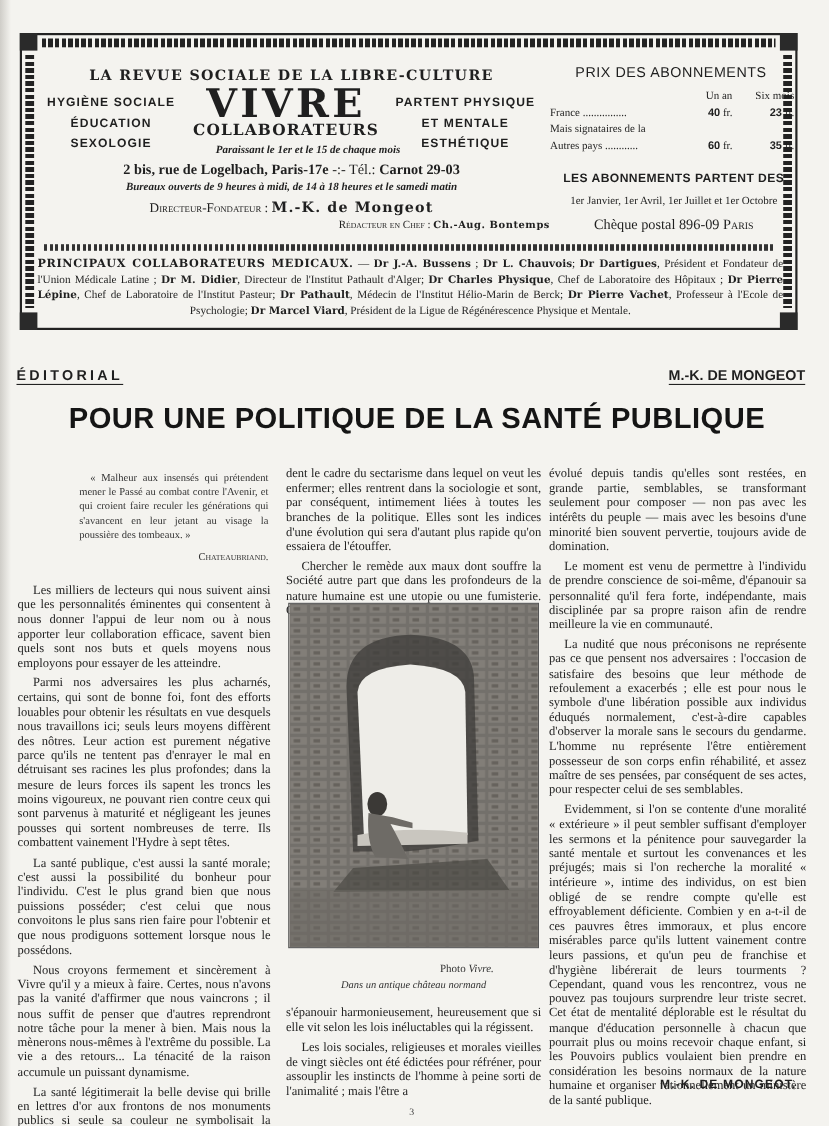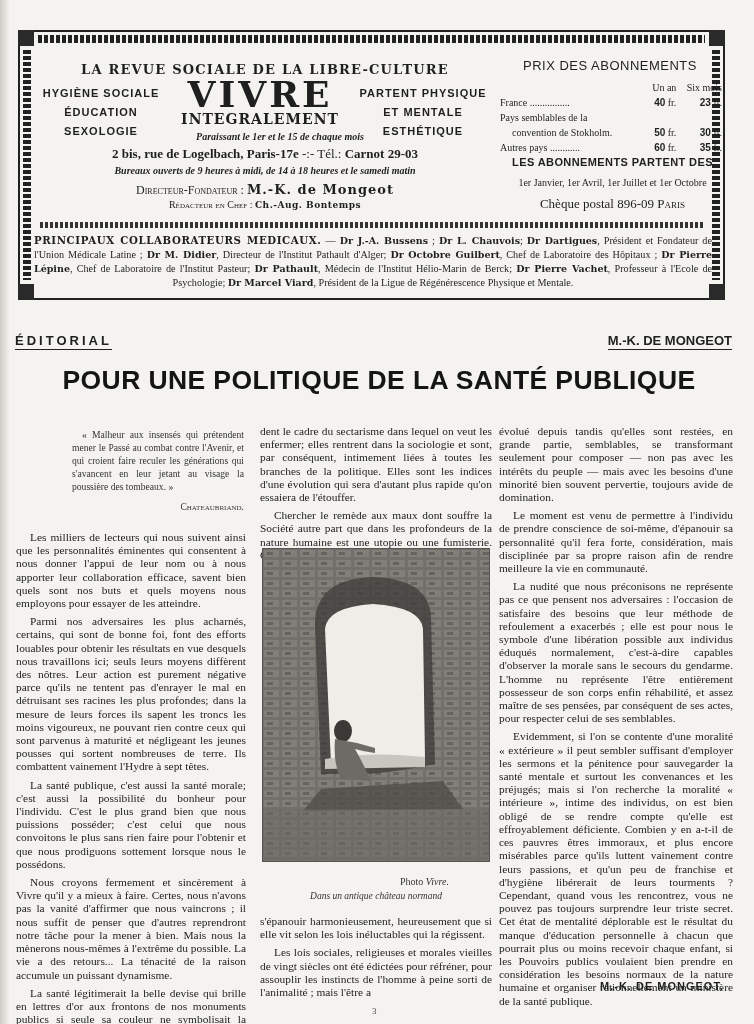--- a/index.html
+++ b/index.html
@@ -20,21 +20,21 @@
   .rightlist { left:348px; top:84px; width:150px; }
   .leftlist div, .rightlist div { height:19px; line-height:19px; }
   .vivre { position:absolute; left:170px; top:74px; width:180px; text-align:center; font-family:"DejaVu Serif", serif; font-weight:bold; font-size:36px; letter-spacing:3px; line-height:40px; }
   .integ { position:absolute; left:170px; top:111px; width:180px; text-align:center; font-family:"DejaVu Serif", serif; font-weight:bold; font-size:14px; letter-spacing:1px; }
   .paraissant { position:absolute; left:60px; top:131px; width:440px; text-align:center; font-style:italic; font-weight:bold; font-size:10px; }
   .address { position:absolute; left:30px; top:146px; width:470px; text-align:center; font-weight:bold; font-size:13px; }
   .address .light { font-weight:normal; }
   .hours { position:absolute; left:30px; top:165px; width:470px; text-align:center; font-style:italic; font-weight:bold; font-size:10px; }
   .directeur { position:absolute; left:30px; top:182px; width:470px; text-align:center; font-size:12px; font-variant:small-caps; }
   .directeur b { font-family:"DejaVu Serif", serif; font-size:13px; font-variant:normal; letter-spacing:1px; }
-  .redacteur { position:absolute; left:30px; top:199px; width:470px; text-align:center; font-size:10px; font-variant:small-caps; }
+  .redacteur { position:absolute; left:30px; top:199px; width:470px; text-align:right; font-size:10px; font-variant:small-caps; }
   .redacteur b { font-family:"DejaVu Serif", serif; font-variant:normal; font-size:9px; letter-spacing:0.5px; }
 
   .prix-title { position:absolute; left:500px; top:58px; width:220px; text-align:center; font-family:"Liberation Sans", sans-serif; font-weight:normal; font-size:13px; letter-spacing:0.5px; }
   .prix-table { position:absolute; left:500px; top:80px; width:222px; border-collapse:collapse; font-size:10px; }
   .prix-table td { padding:0; height:15px; line-height:15px; }
   .prix-table .num { text-align:right; }
   .prix-table .num b { font-family:"Liberation Sans", sans-serif; }
   .partent { position:absolute; left:500px; top:156px; width:225px; text-align:center; font-family:"Liberation Sans", sans-serif; font-weight:bold; font-size:11px; letter-spacing:0.4px; }
   .dates { position:absolute; left:500px; top:177px; width:225px; text-align:center; font-size:10px; }
   .cheque { position:absolute; left:500px; top:196px; width:225px; text-align:center; font-size:13px; }
@@ -82,21 +82,21 @@
   <div class="dotrow" style="top:190px;left:20px;right:20px;height:6px;background:repeating-linear-gradient(90deg,#333 0 3px,transparent 3px 5px)"></div>
 </div>
 
 <div class="revue">LA REVUE SOCIALE DE LA LIBRE-CULTURE</div>
 <div class="leftlist">
   <div>HYGIÈNE SOCIALE</div>
   <div>ÉDUCATION</div>
   <div>SEXOLOGIE</div>
 </div>
 <div class="vivre">VIVRE</div>
-<div class="integ">INTEGRALEMENT</div>
+<div class="integ">COLLABORATEURS</div>
 <div class="rightlist">
   <div>PARTENT PHYSIQUE</div>
   <div>ET MENTALE</div>
   <div>ESTHÉTIQUE</div>
 </div>
 <div class="paraissant">Paraissant le 1er et le 15 de chaque mois</div>
 <div class="address"><span>2 bis, rue de Logelbach, Paris-17e</span><span class="light"> -:- Tél.: </span><span>Carnot 29-03</span></div>
 <div class="hours">Bureaux ouverts de 9 heures à midi, de 14 à 18 heures et le samedi matin</div>
 <div class="directeur"><span>Directeur-Fondateur : </span><b>M.-K. de Mongeot</b></div>
 <div class="redacteur"><span>Rédacteur en Chef : </span><b>Ch.-Aug. Bontemps</b></div>
@@ -108,45 +108,40 @@
     <td></td>
     <td class="num">Un an</td>
     <td class="num">Six mois</td>
   </tr>
   <tr>
     <td>France ................</td>
     <td class="num"><b>40</b><span> fr.</span></td>
     <td class="num"><b>23</b><span> fr.</span></td>
   </tr>
   <tr>
-    <td colspan="3">Pays semblables de la</td>
-  </tr>
-  <tr>
-    <td style="padding-left:12px">convention de Stokholm.</td>
-    <td class="num"><b>50</b><span> fr.</span></td>
-    <td class="num"><b>30</b><span> fr.</span></td>
+    <td colspan="3">Mais signataires de la</td>
   </tr>
   <tr>
     <td>Autres pays ............</td>
     <td class="num"><b>60</b><span> fr.</span></td>
     <td class="num"><b>35</b><span> fr.</span></td>
   </tr>
 </tbody>
   </table>
 <div class="partent">LES ABONNEMENTS PARTENT DES</div>
 <div class="dates">1er Janvier, 1er Avril, 1er Juillet et 1er Octobre</div>
 <div class="cheque"><span>Chèque postal 896-09 </span><span class="sc">Paris</span></div>
 
 <div class="collab">
   <span class="heading">PRINCIPAUX COLLABORATEURS MEDICAUX.</span> —
   <b>Dr J.-A. Bussens</b> ;
   <b>Dr L. Chauvois</b>;
   <b>Dr Dartigues</b>, <span>Président et Fondateur de l'Union Médicale Latine</span> ;
   <b>Dr M. Didier</b>, <span>Directeur de l'Institut Pathault d'Alger</span>;
-  <b>Dr Octobre Guilbert</b>, <span>Chef de Laboratoire des Hôpitaux</span> ;
+  <b>Dr Charles Physique</b>, <span>Chef de Laboratoire des Hôpitaux</span> ;
   <b>Dr Pierre Lépine</b>, <span>Chef de Laboratoire de l'Institut Pasteur</span>;
   <b>Dr Pathault</b>, <span>Médecin de l'Institut Hélio-Marin de Berck</span>;
   <b>Dr Pierre Vachet</b>, <span>Professeur à l'Ecole de Psychologie</span>;
   <b>Dr Marcel Viard</b>, <span>Président de la Ligue de Régénérescence Physique et Mentale.</span>
 </div>
 
 <div class="editorial">ÉDITORIAL</div>
 <div class="author-top">M.-K. DE MONGEOT</div>
 <div class="title">POUR UNE POLITIQUE DE LA SANTÉ PUBLIQUE</div>
 
@@ -190,19 +185,19 @@
 <div class="photo-credit"><span>Photo </span><i>Vivre.</i></div>
 <div class="caption">Dans un antique château normand</div>
 
 <div class="col col2" style="top:915px">
   <p style="text-indent:0">s'épanouir harmonieusement, heureusement que si elle vit selon les lois inéluctables qui la régissent.</p>
   <p>Les lois sociales, religieuses et morales vieilles de vingt siècles ont été édictées pour réfréner, pour assouplir les instincts de l'homme à peine sorti de l'animalité ; mais l'être a</p>
 </div>
 
 <div class="col col3" style="top:425px">
   <p style="text-indent:0">évolué depuis tandis qu'elles sont restées, en grande partie, semblables, se transformant seulement pour composer — non pas avec les intérêts du peuple — mais avec les besoins d'une minorité bien souvent pervertie, toujours avide de domination.</p>
-  <p>Le moment est venu de permettre à l'individu de prendre conscience de soi-même, d'épanouir sa personnalité qu'il fera forte, considération, mais disciplinée par sa propre raison afin de rendre meilleure la vie en communauté.</p>
+  <p>Le moment est venu de permettre à l'individu de prendre conscience de soi-même, d'épanouir sa personnalité qu'il fera forte, indépendante, mais disciplinée par sa propre raison afin de rendre meilleure la vie en communauté.</p>
   <p>La nudité que nous préconisons ne représente pas ce que pensent nos adversaires : l'occasion de satisfaire des besoins que leur méthode de refoulement a exacerbés ; elle est pour nous le symbole d'une libération possible aux individus éduqués normalement, c'est-à-dire capables d'observer la morale sans le secours du gendarme. L'homme nu représente l'être entièrement possesseur de son corps enfin réhabilité, et assez maître de ses pensées, par conséquent de ses actes, pour respecter celui de ses semblables.</p>
   <p>Evidemment, si l'on se contente d'une moralité « extérieure » il peut sembler suffisant d'employer les sermons et la pénitence pour sauvegarder la santé mentale et surtout les convenances et les préjugés; mais si l'on recherche la moralité « intérieure », intime des individus, on est bien obligé de se rendre compte qu'elle est effroyablement déficiente. Combien y en a-t-il de ces pauvres êtres immoraux, et plus encore misérables parce qu'ils luttent vainement contre leurs passions, et qu'un peu de franchise et d'hygiène libérerait de leurs tourments ? Cependant, quand vous les rencontrez, vous ne pouvez pas toujours surprendre leur triste secret. Cet état de mentalité déplorable est le résultat du manque d'éducation personnelle à chacun que pourrait plus ou moins recevoir chaque enfant, si les Pouvoirs publics voulaient bien prendre en considération les besoins normaux de la nature humaine et organiser rationnellement un ministère de la santé publique.</p>
 </div>
 <div class="signature">M.-K. DE MONGEOT.</div>
 
 <div class="pagenum">3</div>
 
 </body></html>

